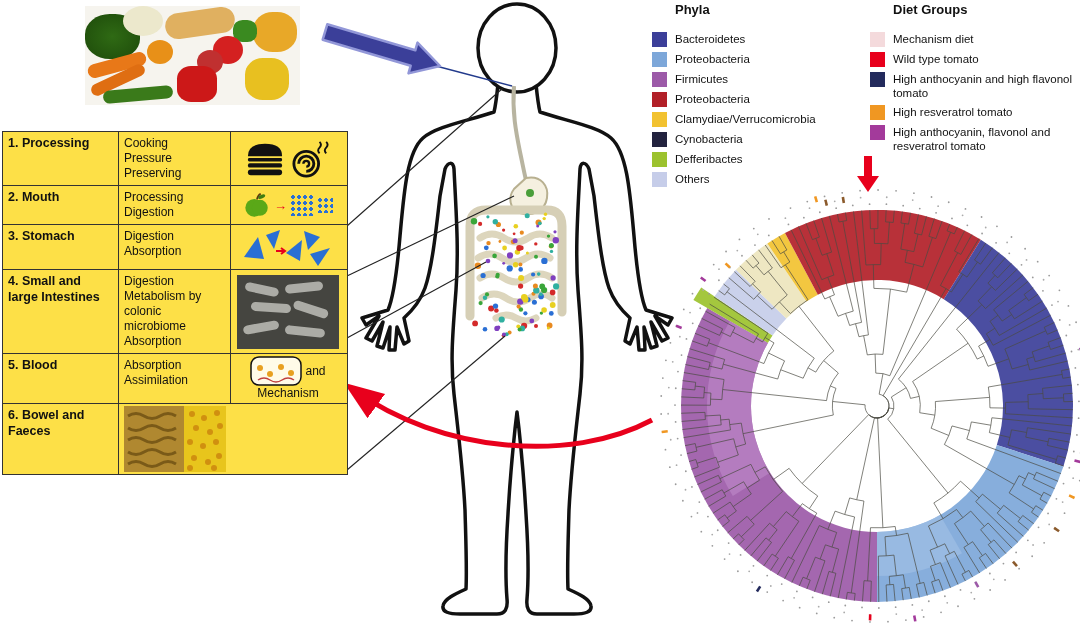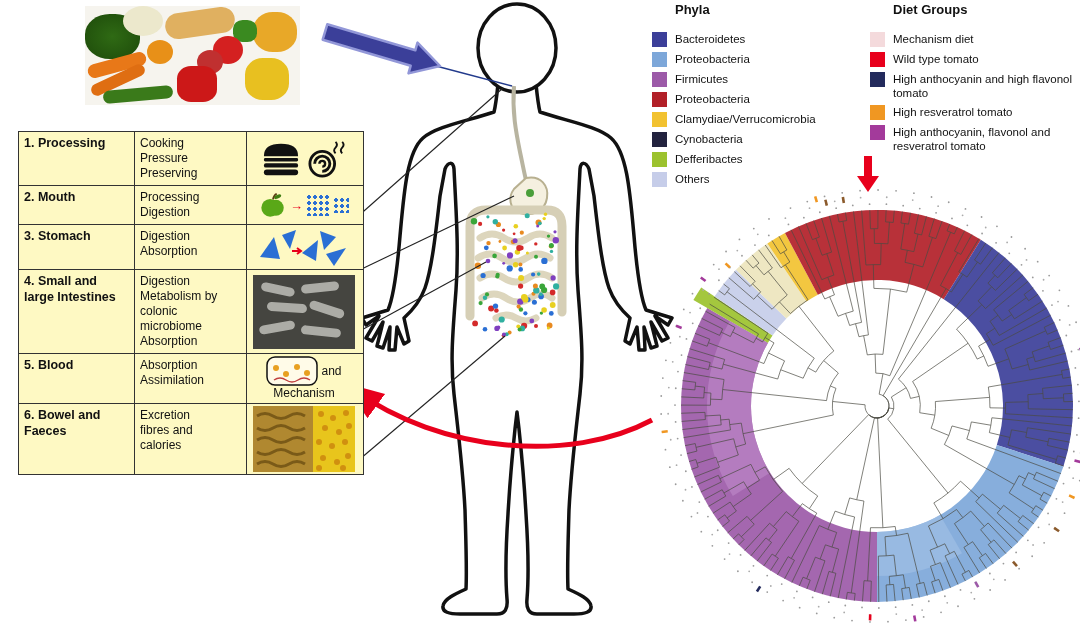--- a/index.html
+++ b/index.html
@@ -4,22 +4,22 @@
 <style>
   html,body{margin:0;padding:0;background:#fff;}
   .page{position:relative;width:1080px;height:624px;background:#fff;overflow:hidden;
         font-family:"Liberation Sans",sans-serif;color:#111;}
   #scene{position:absolute;left:0;top:0;z-index:1;}
   
   .food-box{position:absolute;left:85px;top:6px;width:215px;height:99px;z-index:2;
             background:#f6f4ee;overflow:hidden;}
   .food-box .shape{position:absolute;}
   
-  .stage-table{position:absolute;left:18px;top:131px;width:344px;z-index:2;
-               border:1.5px solid #333;background:#fef9c3;}
+  .stage-table{position:absolute;left:2px;top:131px;width:344px;z-index:2;
+               border:1.5px solid #333;background:#fde047;}
   .trow{display:grid;grid-template-columns:116px 112px 114px;border-bottom:1.5px solid #333;}
   .trow:last-child{border-bottom:none;}
   .tcell{border-right:1.5px solid #333;padding:4px 5px;font-size:12px;line-height:1.25;}
   .tcell:last-child{border-right:none;display:flex;flex-direction:column;
                     align-items:center;justify-content:center;padding:2px;}
   .stage{font-weight:bold;font-size:12.5px;}
   .proc{white-space:pre-line;}
   .icon-row{display:flex;align-items:center;gap:3px;}
   .mini-arrow{color:#e8001c;font-weight:bold;font-size:13px;line-height:1;}
   .dots{width:24px;height:22px;background-image:radial-gradient(#2a6fd4 1.6px,transparent 1.8px);
@@ -554,23 +554,20 @@
             <path d="M8 24 q6 -4 12 0 q6 4 12 0 q6 -4 12 0" fill="none" stroke="#c04040" stroke-width="1.5"></path>
           </svg>
           <span class="mech">and</span>
         </div>
         <div class="mech">Mechanism</div>
       </div>
     </div>
 
     <div class="trow">
       <div class="tcell stage">6. Bowel and Faeces</div>
-      <div class="tcell proc">Excretion
-fibres and
-calories</div>
       <div class="tcell">
         <svg width="102" height="66" viewBox="0 0 102 66">
           <rect x="0" y="0" width="60" height="66" fill="#b08830"></rect>
           <g stroke="#7a5a18" stroke-width="3" fill="none">
             <path d="M4 10 q8 -5 16 0 t16 0 t16 0"></path>
             <path d="M4 22 q8 5 16 0 t16 0 t16 0"></path>
             <path d="M4 34 q8 -5 16 0 t16 0 t16 0"></path>
             <path d="M4 46 q8 5 16 0 t16 0 t16 0"></path>
             <path d="M4 58 q8 -5 16 0 t16 0 t16 0"></path>
           </g>

